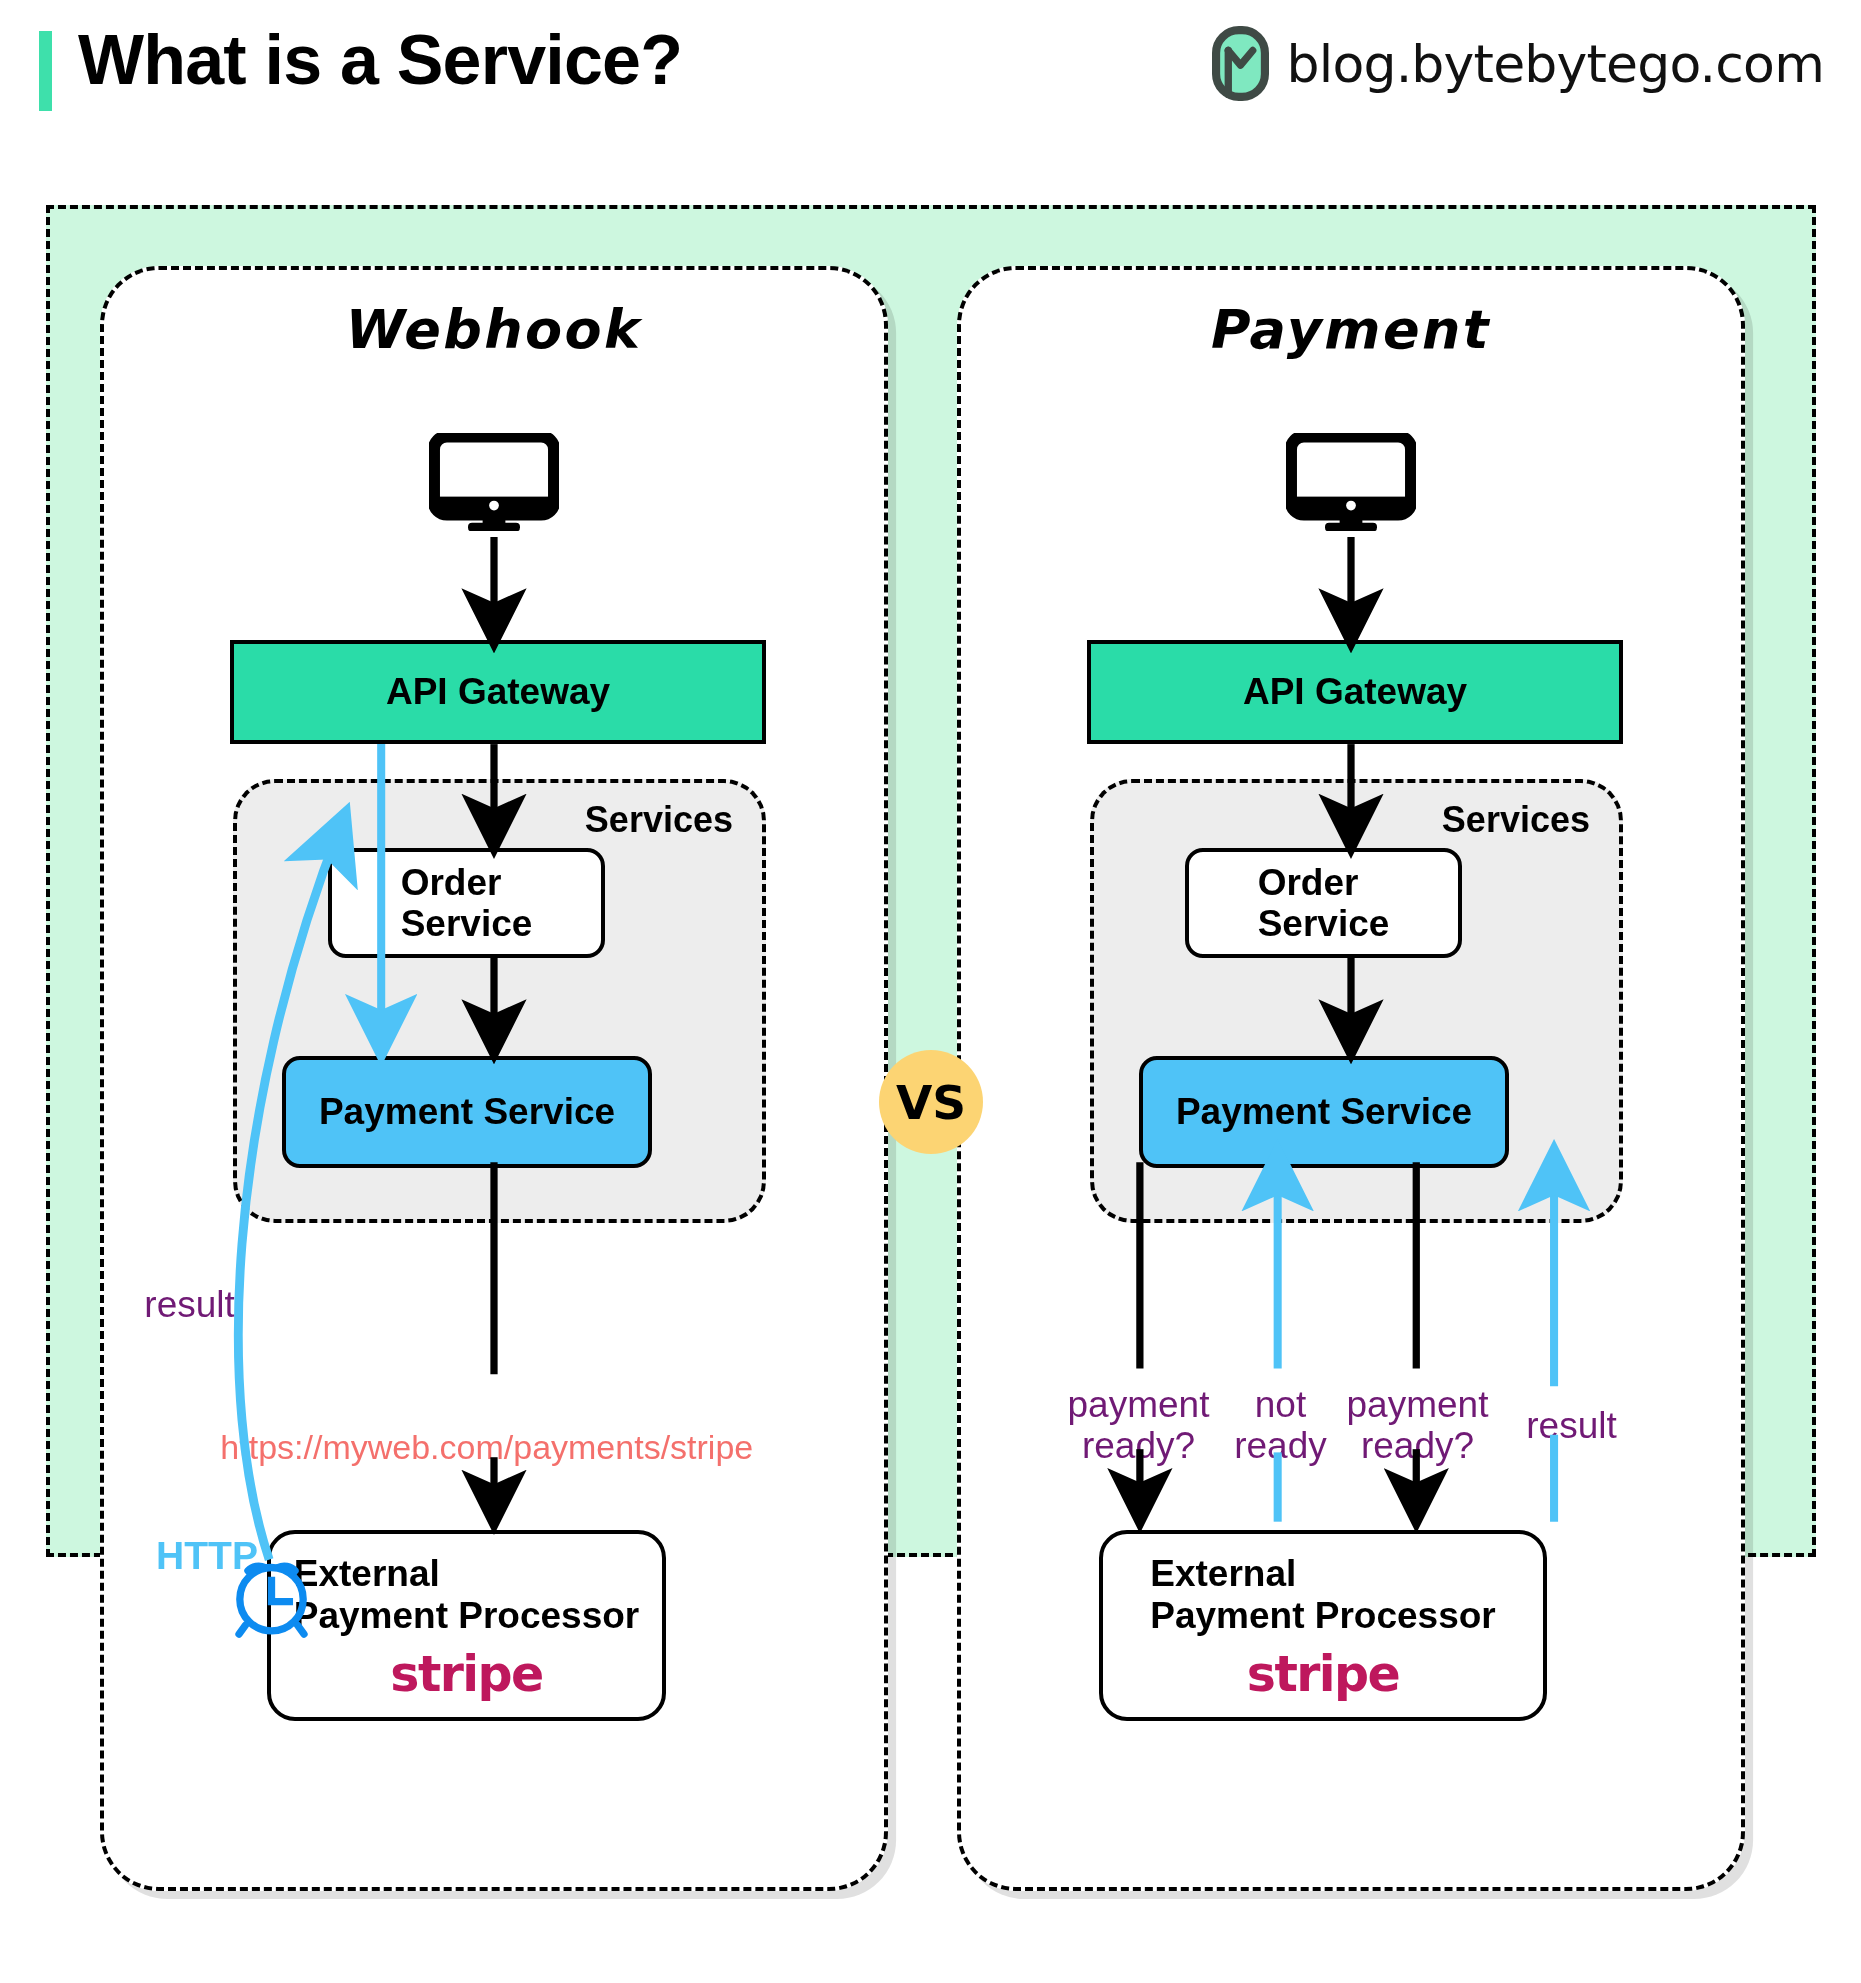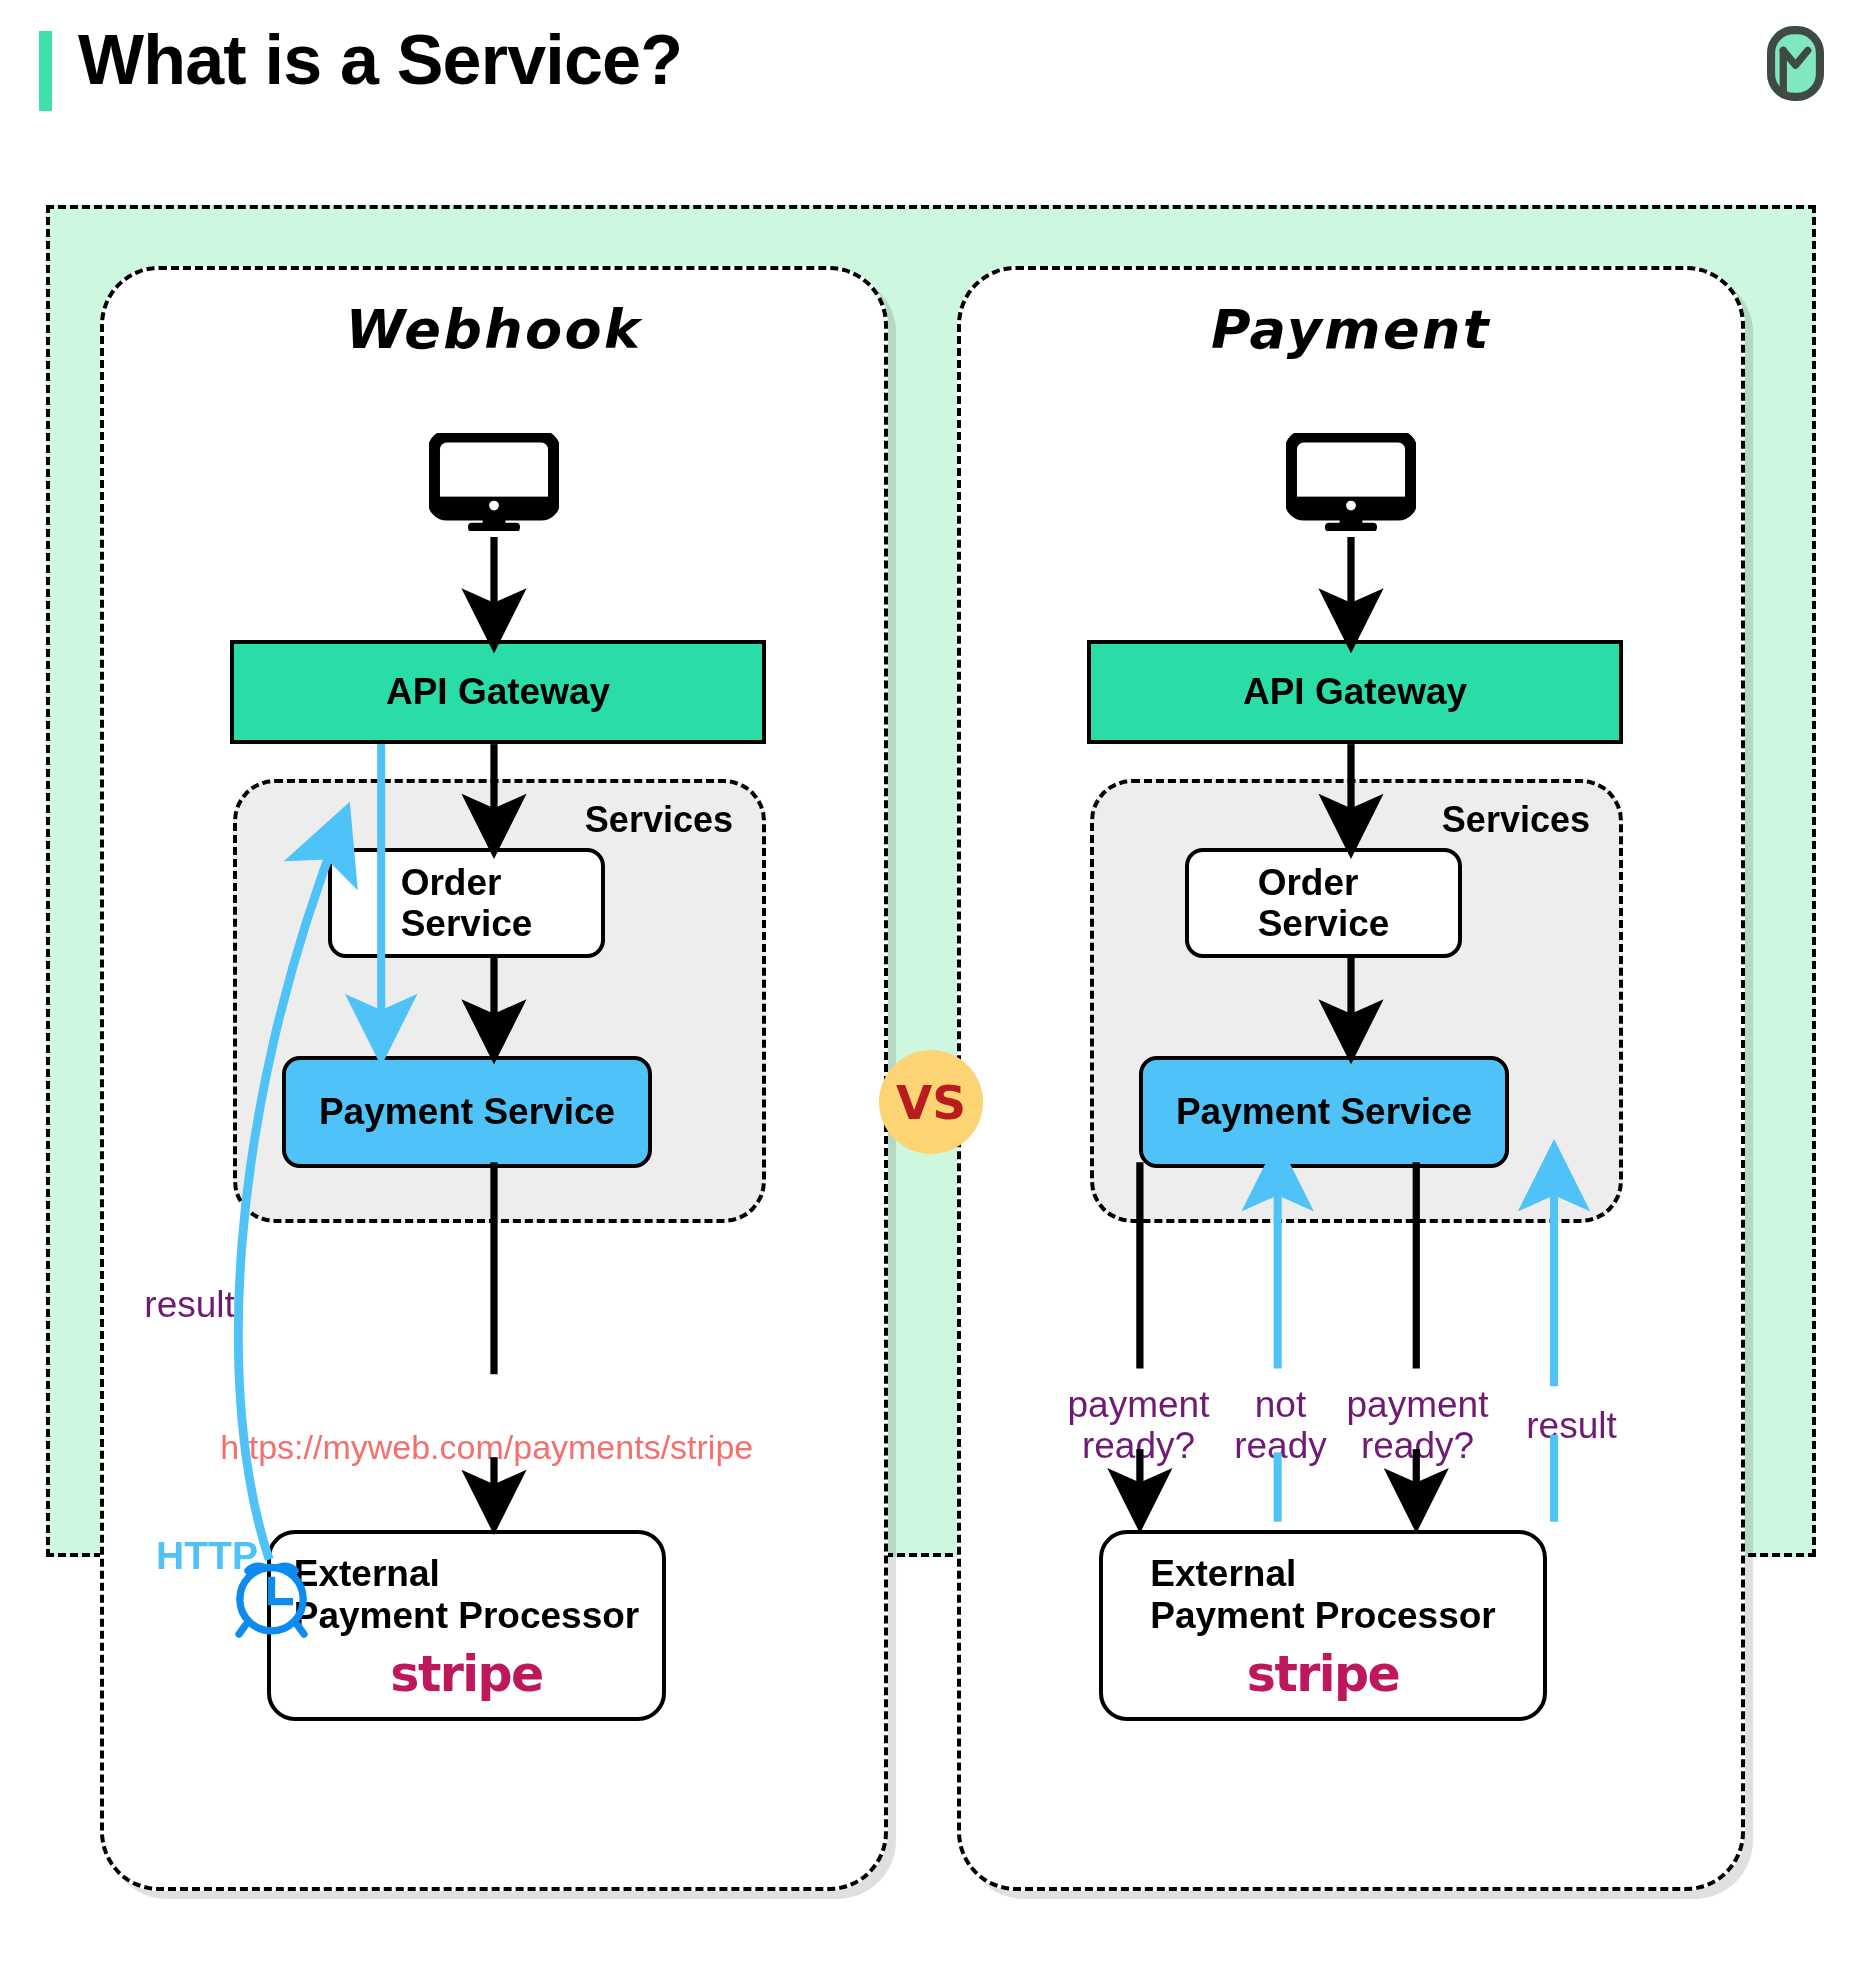--- a/index.html
+++ b/index.html
@@ -59,36 +59,37 @@
   .ann{position:absolute;color:#701a75;font-size:37px;line-height:1.12;text-align:center;}
   .ann-red{color:#F4706C;font-size:34px;line-height:1.15;text-align:center;}
   .ann-http{color:#4FC3F7;font-size:39px;font-weight:bold;}
 
   
   .svg-layer{position:absolute;left:0;top:0;width:100%;height:100%;pointer-events:none;}
 
   
   .vs{position:absolute;left:829px;top:841px;width:104px;height:104px;border-radius:50%;
       background:#FCD473;display:flex;align-items:center;justify-content:center;
-      font-size:47px;font-weight:bold;color:#b91c1c;font-family:"DejaVu Sans",sans-serif;}
+      font-size:47px;font-weight:bold;color:#000000;font-family:"DejaVu Sans",sans-serif;}
 </style>
 </head>
 <body>
 
 <div class="header">
   <div class="title-bar"></div>
   <div class="page-title">What is a Service?</div>
   <div class="brand">
     <span class="brand-logo">
       <svg width="57" height="75" viewBox="0 0 70 92">
         <rect x="5" y="5" width="60" height="82" rx="28" ry="28" fill="#7FE8C0" stroke="#3f4a45" stroke-width="10"></rect>
         <path d="M20 30 L35 48 L50 30" fill="none" stroke="#3f4a45" stroke-width="9" stroke-linecap="round" stroke-linejoin="round"></path>
         <path d="M20 30 L20 84" fill="none" stroke="#3f4a45" stroke-width="9" stroke-linecap="round"></path>
       </svg>
     </span>
+    <span class="brand-text">blog.bytebytego.com</span>
   </div>
 </div>
 
 <div class="outer">
 
   <div class="panel webhook">
     <div class="panel-title">Webhook</div>
 
     <span class="monitor">
       <svg width="130" height="98" viewBox="0 0 160 120">

